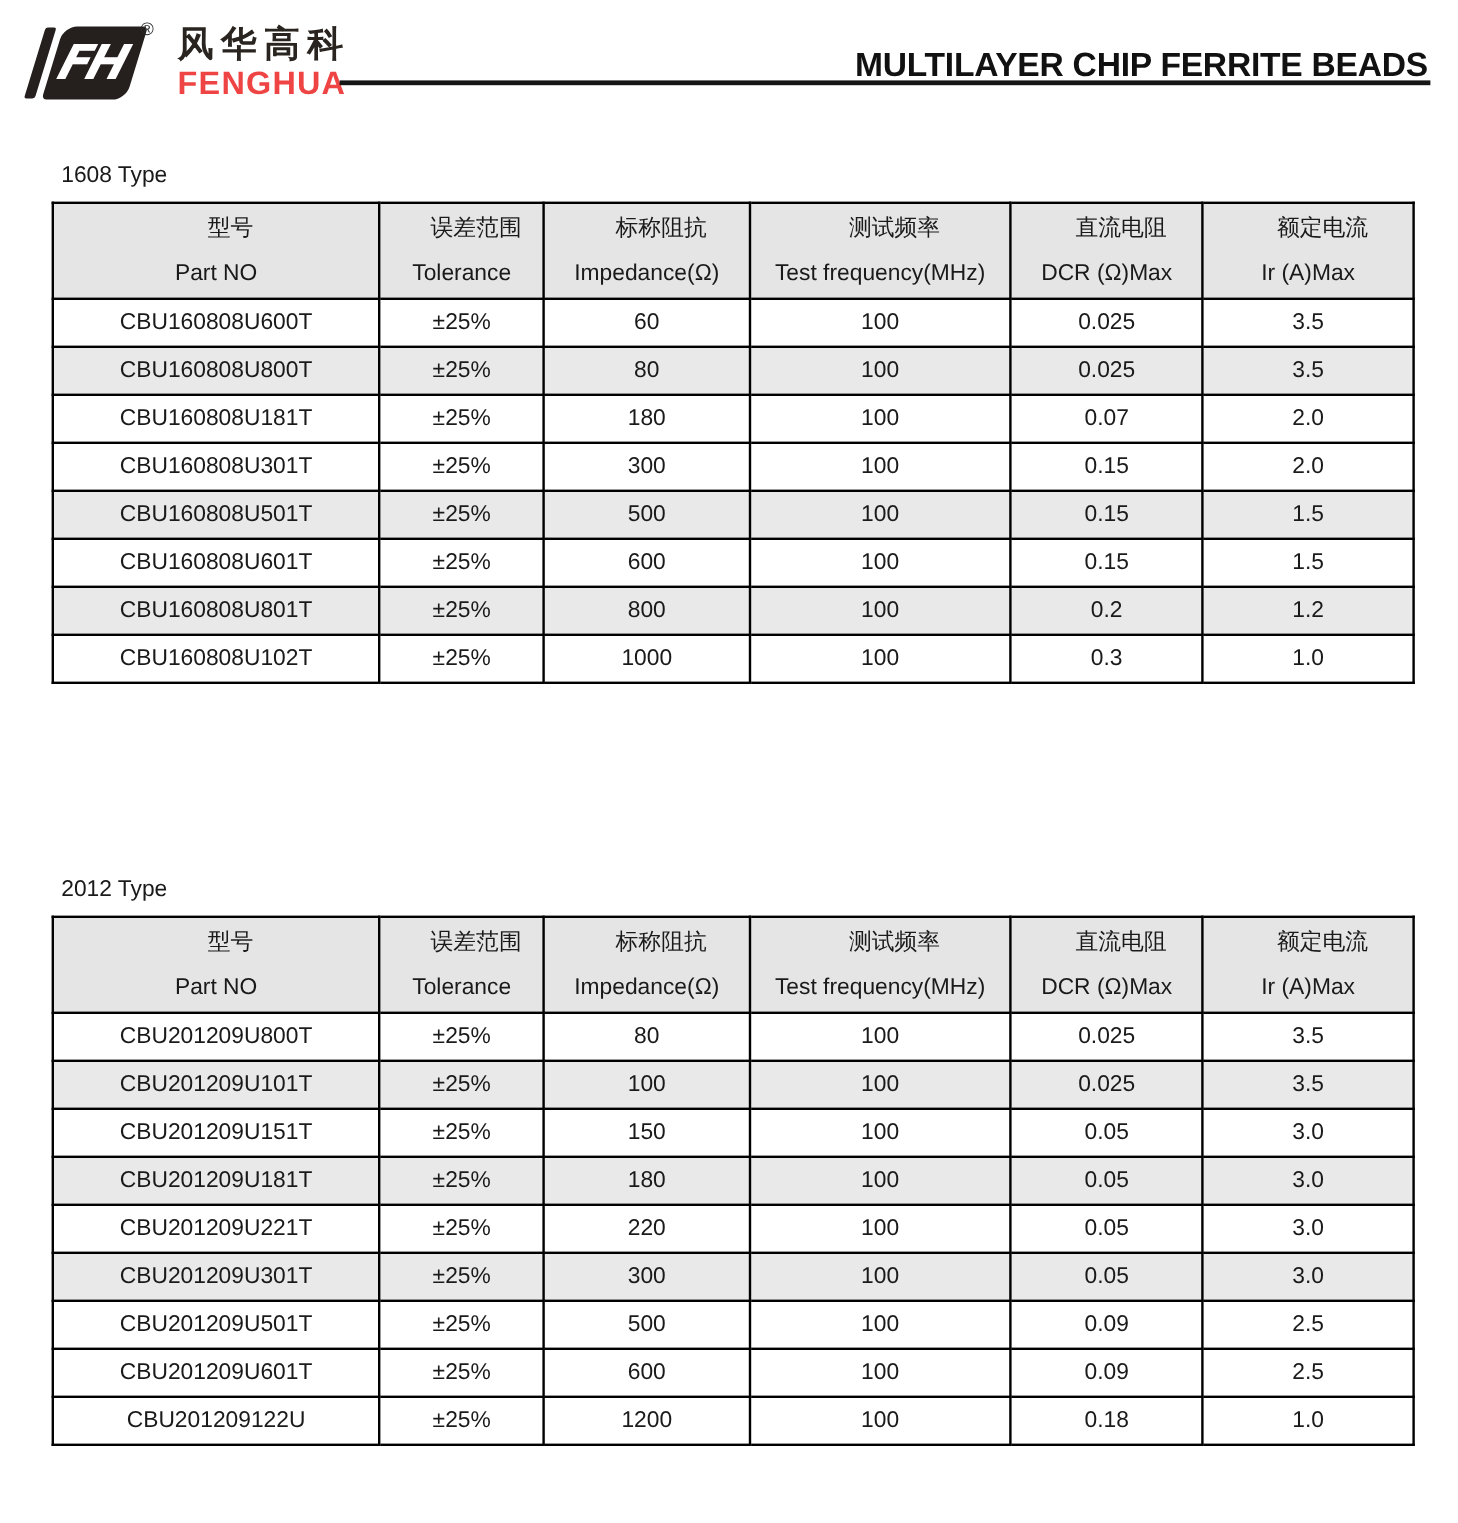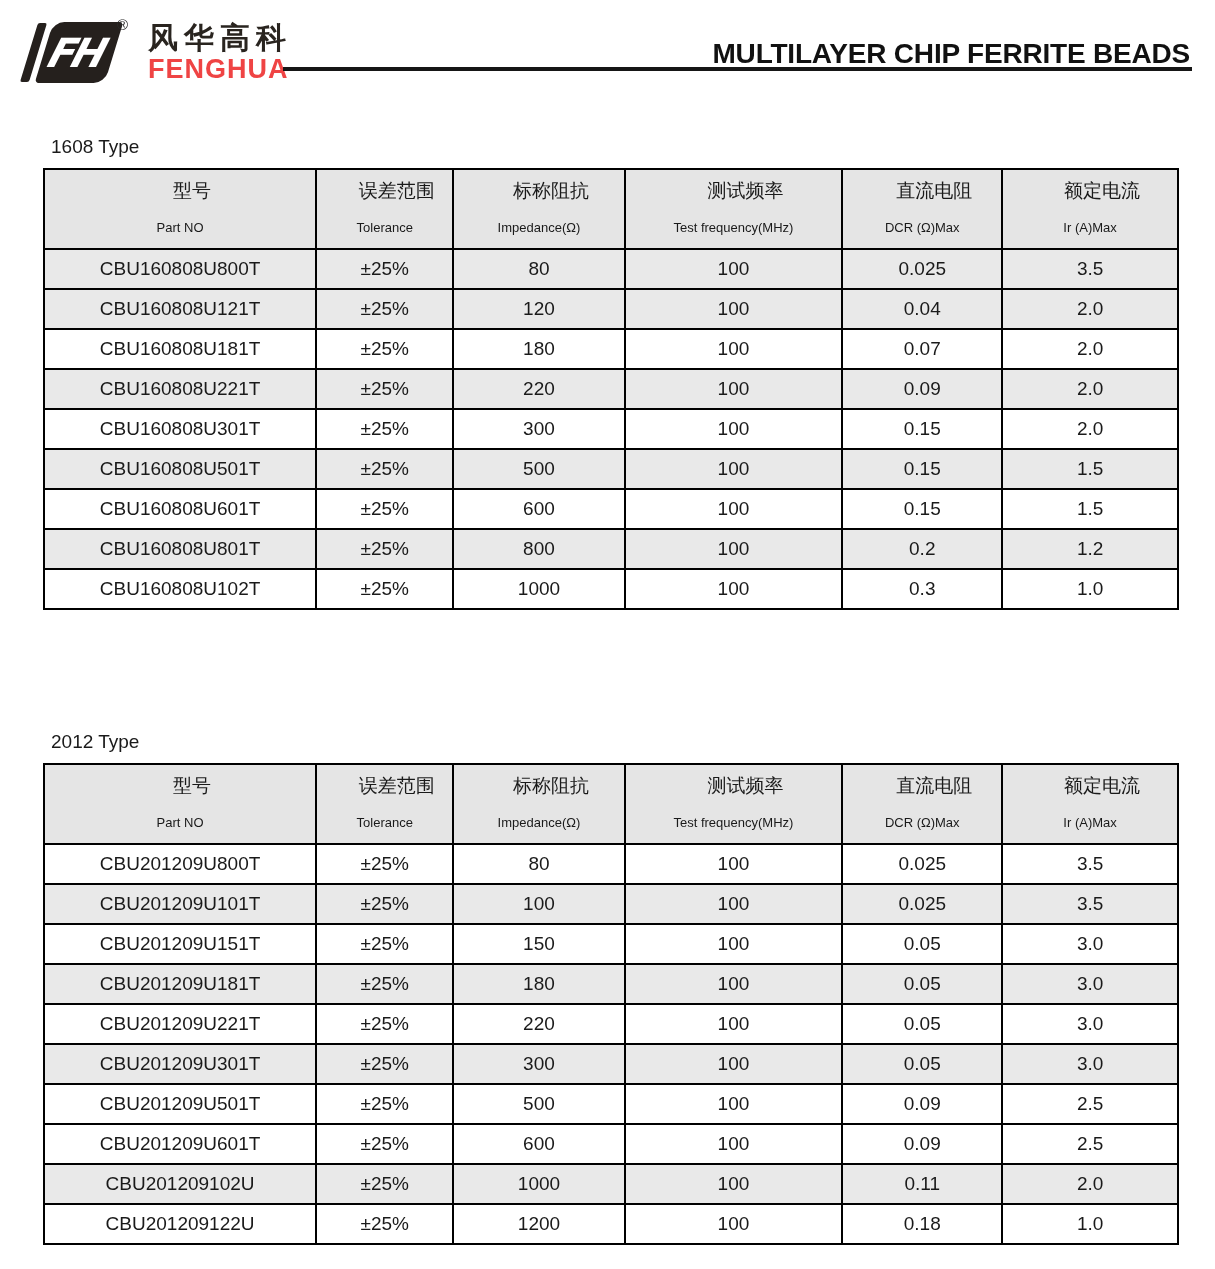--- a/index.html
+++ b/index.html
@@ -59,21 +59,21 @@
     border:2px solid var(--border);
   }
   .spec-table th,.spec-table td{
     border:2px solid var(--border);text-align:center;vertical-align:middle;
     padding:0;color:var(--text);
   }
   .spec-table th{
     background:var(--header-fill);font-weight:normal;height:80px;font-size:19px;
   }
   .spec-table th .cn{font-size:19px;line-height:22px;margin-bottom:15px;padding-left:24px;}
-  .spec-table th .en{font-size:13px;line-height:22px;}
+  .spec-table th .en{font-size:19px;line-height:22px;}
   .spec-table td{height:40px;font-size:19px;}
   .spec-table tr.shaded td{background:var(--shaded-fill);}
   col.c1{width:24.0%;} col.c2{width:12.1%;} col.c3{width:15.1%;}
   col.c4{width:19.2%;} col.c5{width:14.1%;} col.c6{width:15.5%;}
 </style>
 </head>
 <body>
 
 <div class="page">
 
@@ -127,50 +127,42 @@
               <div class="cn">直流电阻</div>
               <div class="en">DCR (Ω)Max</div>
             </th>
             <th>
               <div class="cn">额定电流</div>
               <div class="en">Ir (A)Max</div>
             </th>
           </tr>
         </thead>
         <tbody>
-          <tr class="shaded">
-            <td>CBU160808U800T</td>
-            <td>±25%</td>
-            <td>80</td>
+          <tr>
+            <td>CBU160808U600T</td>
+            <td>±25%</td>
+            <td>60</td>
             <td>100</td>
             <td>0.025</td>
             <td>3.5</td>
           </tr>
           <tr class="shaded">
-            <td>CBU160808U121T</td>
-            <td>±25%</td>
-            <td>120</td>
-            <td>100</td>
-            <td>0.04</td>
-            <td>2.0</td>
+            <td>CBU160808U800T</td>
+            <td>±25%</td>
+            <td>80</td>
+            <td>100</td>
+            <td>0.025</td>
+            <td>3.5</td>
           </tr>
           <tr>
             <td>CBU160808U181T</td>
             <td>±25%</td>
             <td>180</td>
             <td>100</td>
             <td>0.07</td>
-            <td>2.0</td>
-          </tr>
-          <tr class="shaded">
-            <td>CBU160808U221T</td>
-            <td>±25%</td>
-            <td>220</td>
-            <td>100</td>
-            <td>0.09</td>
             <td>2.0</td>
           </tr>
           <tr>
             <td>CBU160808U301T</td>
             <td>±25%</td>
             <td>300</td>
             <td>100</td>
             <td>0.15</td>
             <td>2.0</td>
           </tr>
@@ -307,28 +299,20 @@
             <td>2.5</td>
           </tr>
           <tr>
             <td>CBU201209U601T</td>
             <td>±25%</td>
             <td>600</td>
             <td>100</td>
             <td>0.09</td>
             <td>2.5</td>
           </tr>
-          <tr class="shaded">
-            <td>CBU201209102U</td>
-            <td>±25%</td>
-            <td>1000</td>
-            <td>100</td>
-            <td>0.11</td>
-            <td>2.0</td>
-          </tr>
           <tr>
             <td>CBU201209122U</td>
             <td>±25%</td>
             <td>1200</td>
             <td>100</td>
             <td>0.18</td>
             <td>1.0</td>
           </tr>
         </tbody>
       </table>

